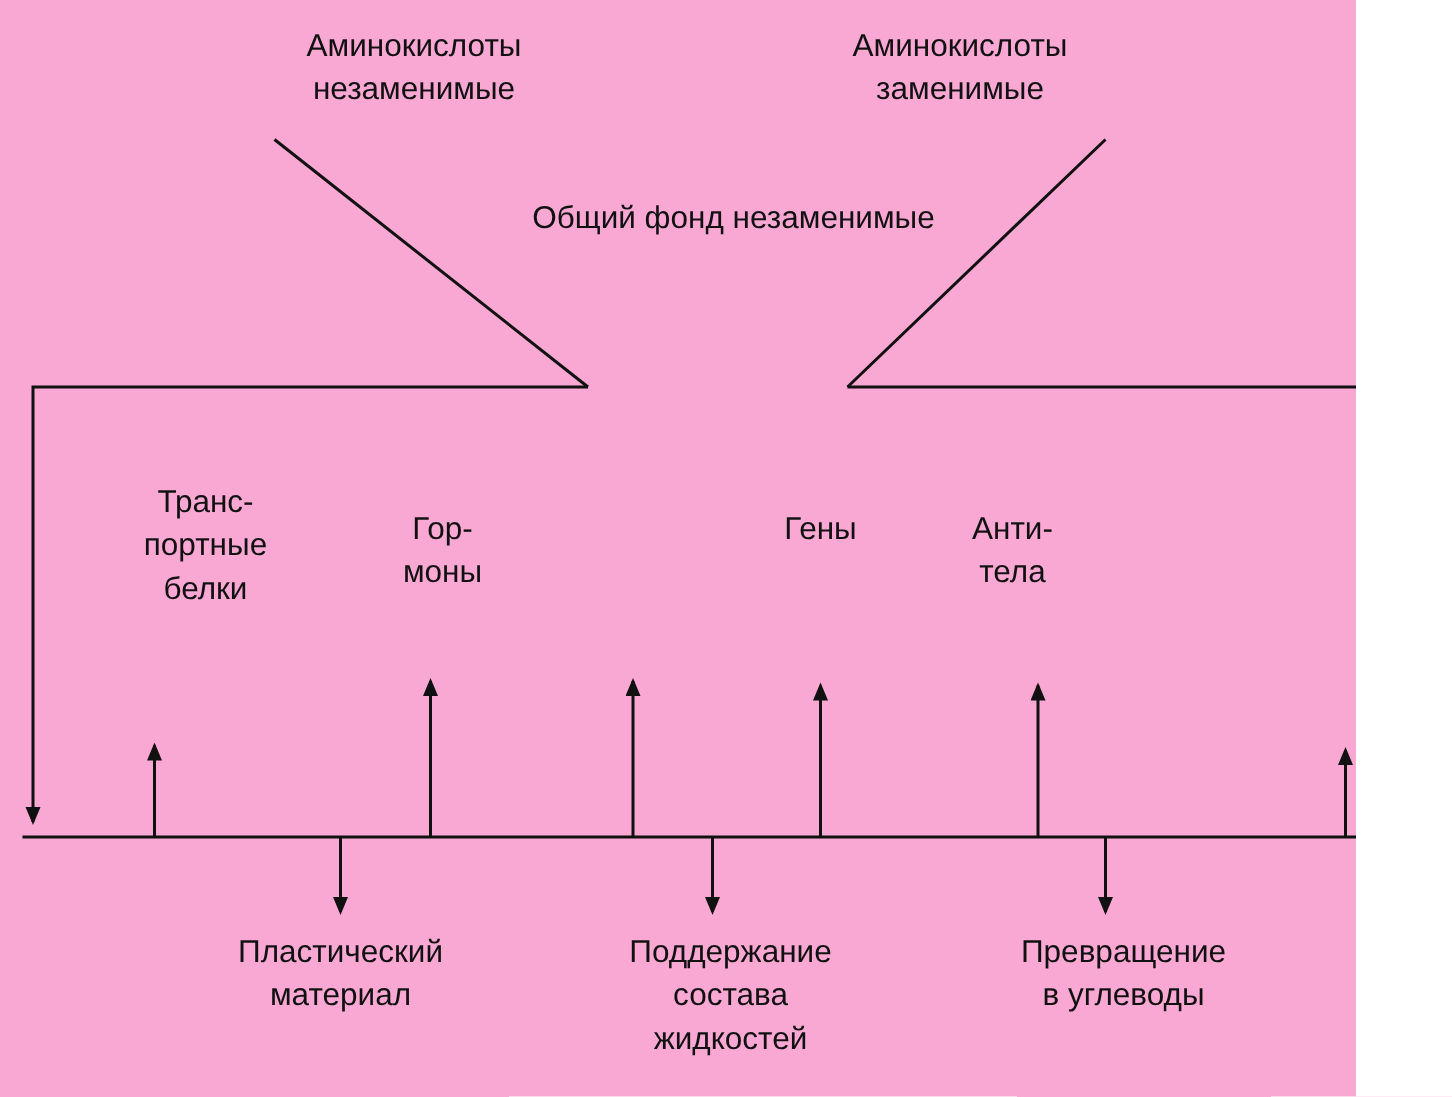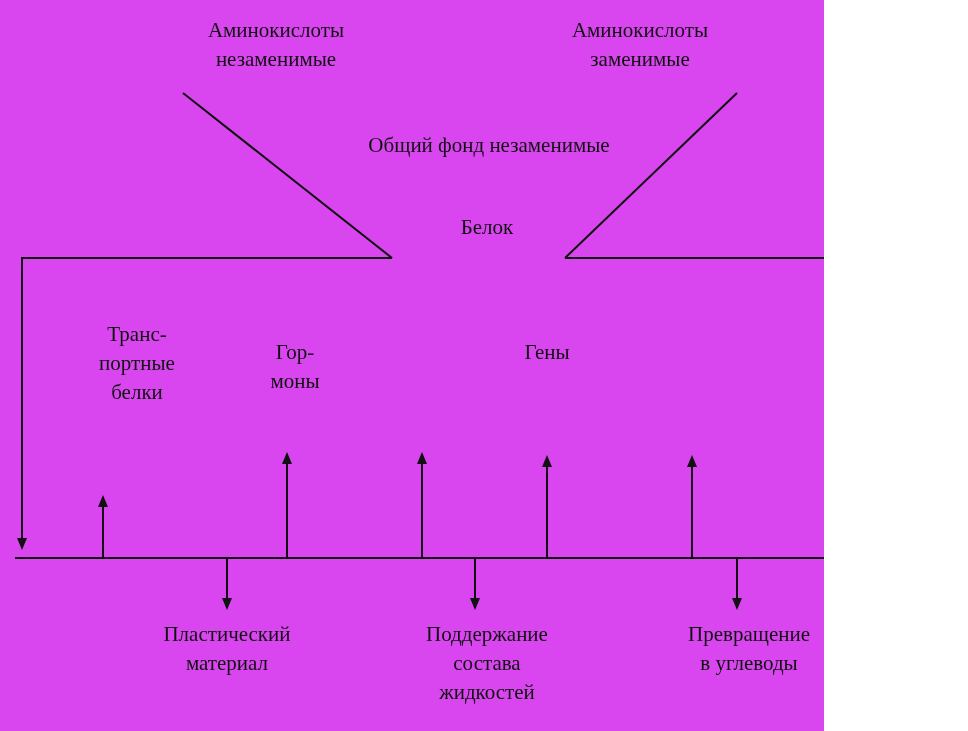--- a/index.html
+++ b/index.html
@@ -2,24 +2,24 @@
 <html><head>
 <meta charset="utf-8">
 <style>
   html, body {
     margin: 0;
     padding: 0;
     background: #ffffff;
   }
   #canvas {
     position: relative;
-    width: 824px;
+    width: 904px;
     height: 731px;
-    background: #d946ef;
-    font-family: Liberation Serif, serif;
+    background: #f9a8d4;
+    font-family: Liberation Sans, sans-serif;
     color: #111111;
     overflow: hidden;
   }
   .label {
     position: absolute;
     text-align: center;
     white-space: pre-line;
     font-size: 21px;
     line-height: 29px;
     color: #111111;
@@ -70,34 +70,35 @@
   </svg>
 
   <div class="label" style="left:156px; top:16px; width:240px;">Аминокислоты
 незаменимые</div>
 
   <div class="label" style="left:520px; top:16px; width:240px;">Аминокислоты
 заменимые</div>
 
   <div class="label" style="left:324px; top:131px; width:330px;">Общий фонд незаменимые</div>
 
-  <div class="label" style="left:417px; top:213px; width:140px;">Белок</div>
 
 
 
   <div class="label" style="left:62px; top:320px; width:150px;">Транс-
 портные
 белки</div>
 
   <div class="label" style="left:245px; top:338px; width:100px;">Гор-
 моны</div>
 
 
   <div class="label" style="left:502px; top:338px; width:90px;">Гены</div>
 
+  <div class="label" style="left:630px; top:338px; width:90px;">Анти-
+тела</div>
 
 
   <div class="label" style="left:127px; top:620px; width:200px;">Пластический
 материал</div>
 
   <div class="label" style="left:387px; top:620px; width:200px;">Поддержание
 состава
 жидкостей</div>
 
   <div class="label" style="left:649px; top:620px; width:200px;">Превращение

